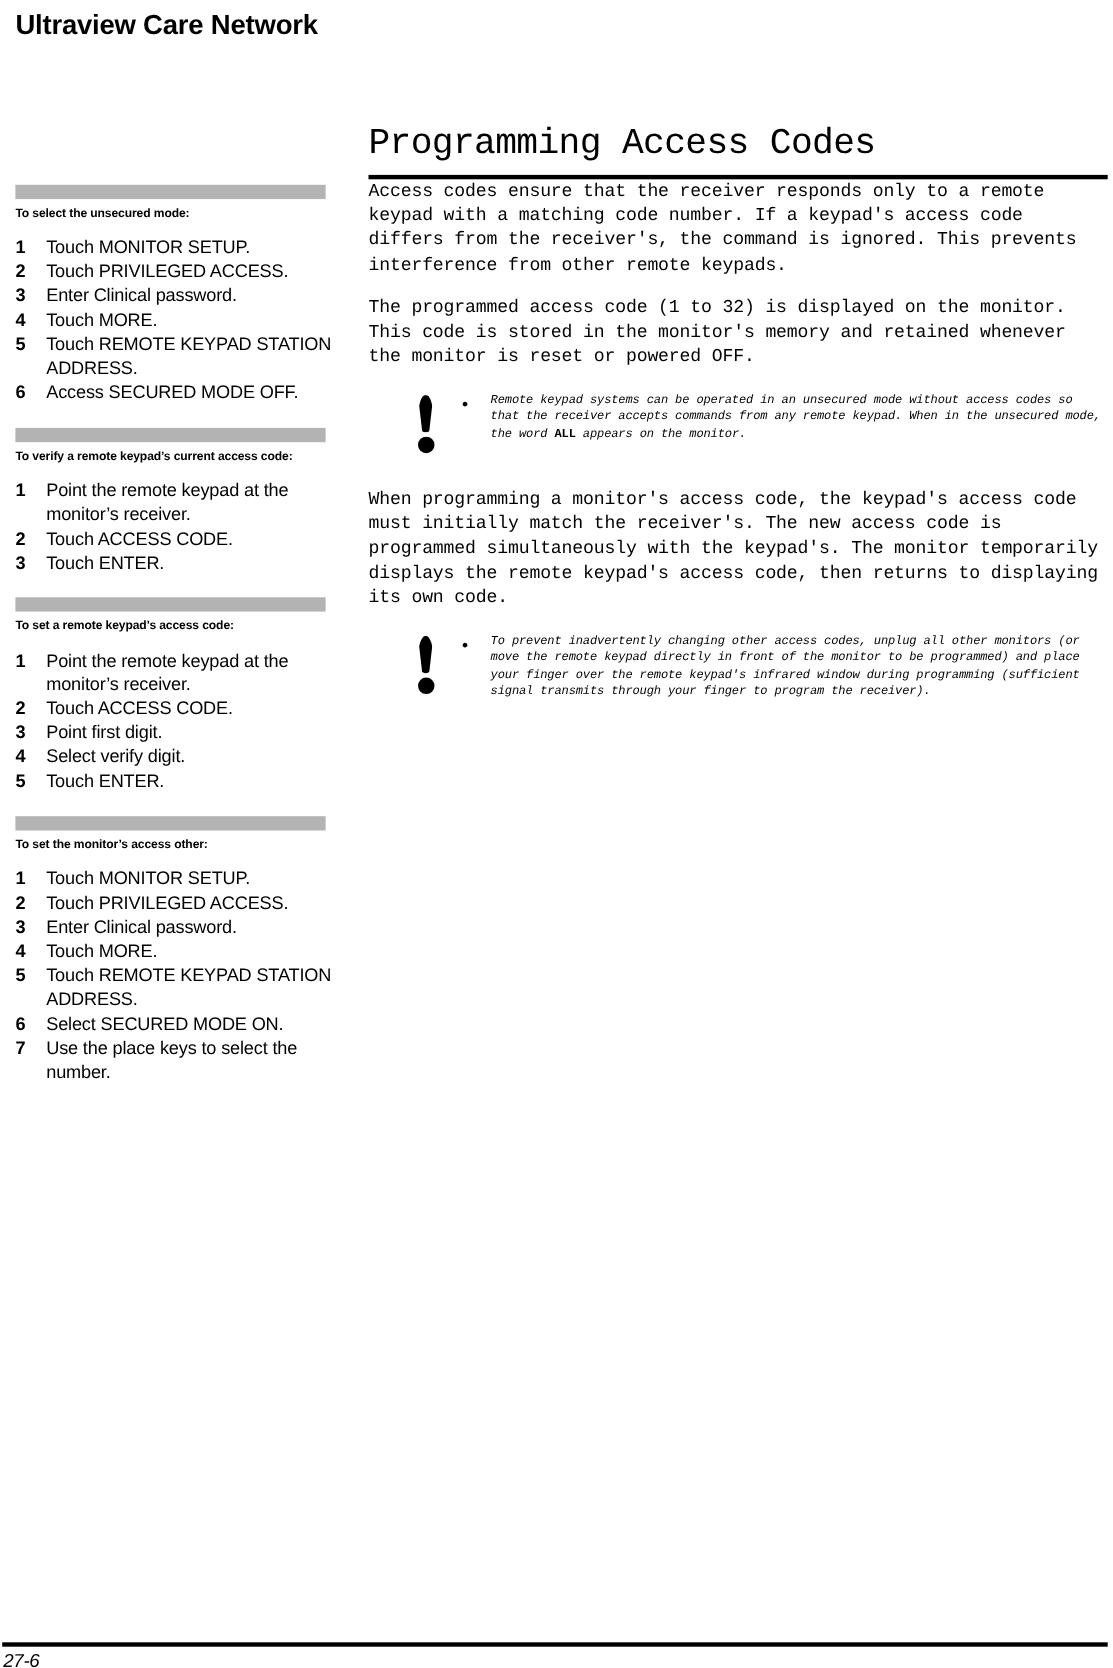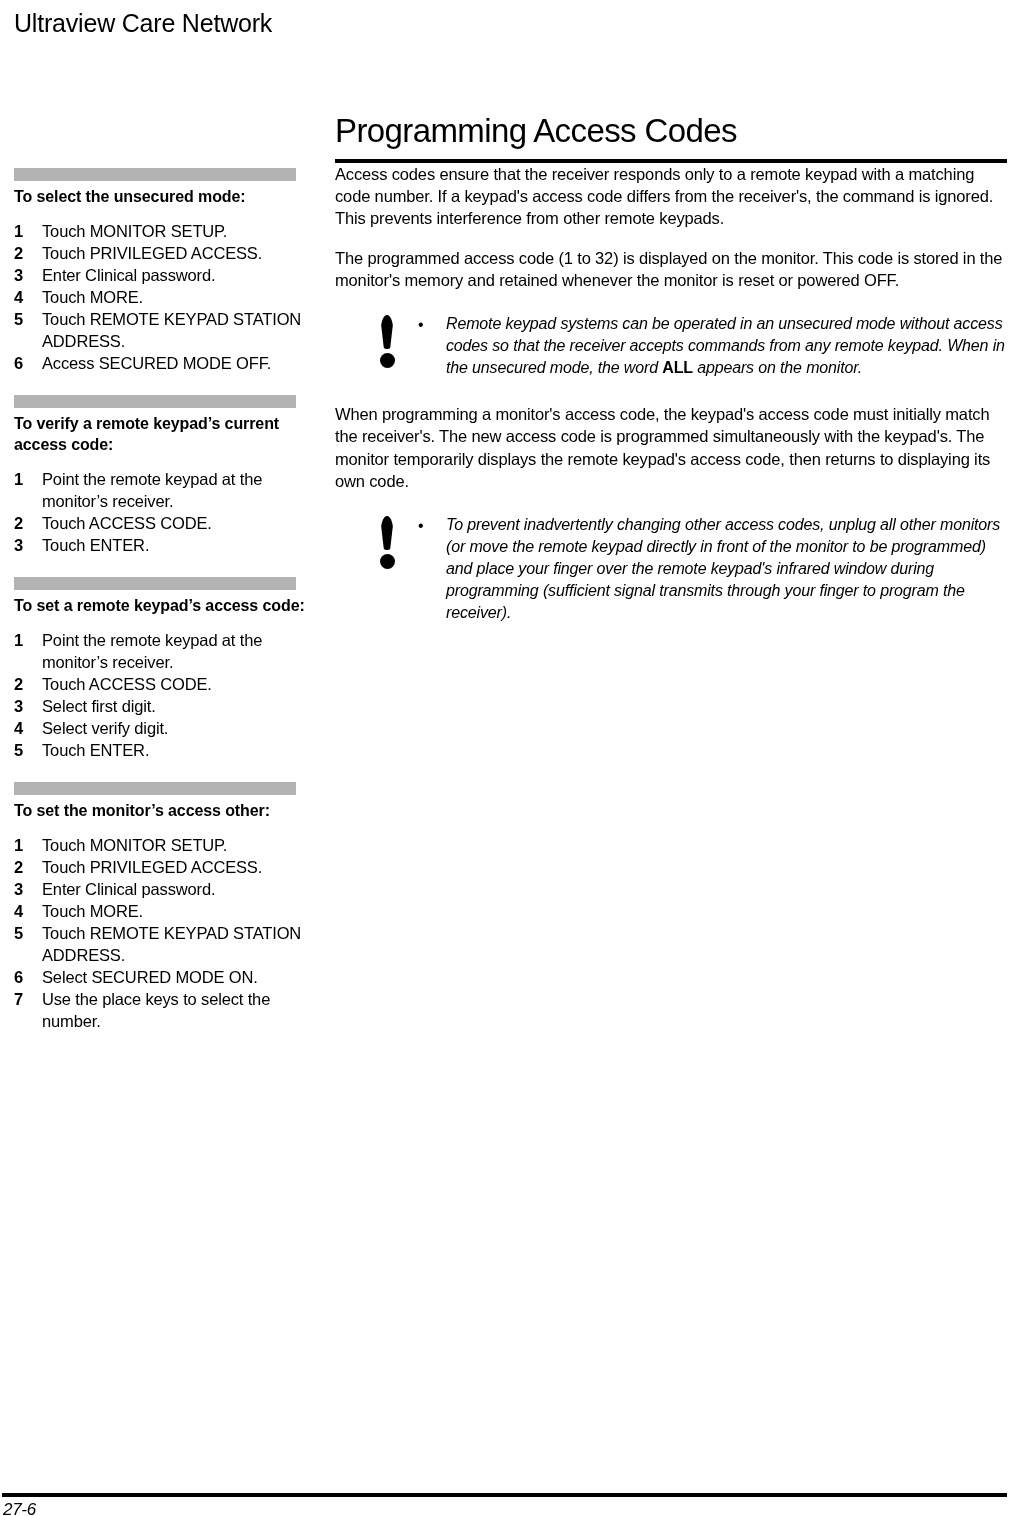--- a/index.html
+++ b/index.html
@@ -16,21 +16,21 @@
     color: #000000;
     overflow: hidden;
   }
 
   
   .page-header {
     position: absolute;
     left: 14px;
     top: 10px;
     font-size: 25px;
-    font-weight: normal;
+    font-weight: bold;
     letter-spacing: -0.2px;
     line-height: 1.1;
     white-space: nowrap;
   }
 
   
   .body-area {
     position: absolute;
     left: 0;
     top: 0;
@@ -48,21 +48,21 @@
   .proc-block {
     margin-bottom: 20px;
   }
   .gray-bar {
     width: 282px;
     height: 13px;
     background: #b3b3b3;
     margin-bottom: 6px;
   }
   .proc-heading {
-    font-size: 16px;
+    font-size: 11px;
     font-weight: bold;
     line-height: 1.28;
     letter-spacing: -0.1px;
     margin-bottom: 14px;
   }
   .steps {
     margin: 0;
     padding: 0;
     list-style: none;
   }
@@ -81,20 +81,21 @@
   .step-text {
     flex: 1 1 auto;
   }
 
   
   .right-col {
     position: absolute;
     left: 335px;
     top: 113px;
     width: 672px;
+    font-family: Liberation Mono, monospace;
   }
   .chapter-title {
     font-size: 33px;
     font-weight: normal;
     line-height: 1.12;
     letter-spacing: -0.6px;
     margin: 0 0 0 0;
   }
   .title-rule {
     border: 0;
@@ -152,21 +153,21 @@
   }
   .note-bullet {
     flex: 0 0 28px;
     width: 28px;
     font-size: 16px;
     line-height: 1.38;
     padding-top: 1px;
   }
   .note-text {
     flex: 1 1 auto;
-    font-size: 16px;
+    font-size: 11px;
     font-style: italic;
     line-height: 1.38;
     letter-spacing: -0.15px;
   }
   .note-text b {
     font-style: normal;
     font-weight: bold;
   }
 
   
@@ -260,21 +261,21 @@
         <li class="step">
           <span class="step-num">1</span>
           <span class="step-text">Point the remote keypad at the monitor’s receiver.</span>
         </li>
         <li class="step">
           <span class="step-num">2</span>
           <span class="step-text">Touch ACCESS CODE.</span>
         </li>
         <li class="step">
           <span class="step-num">3</span>
-          <span class="step-text">Select first digit.</span>
+          <span class="step-text">Point first digit.</span>
         </li>
         <li class="step">
           <span class="step-num">4</span>
           <span class="step-text">Select verify digit.</span>
         </li>
         <li class="step">
           <span class="step-num">5</span>
           <span class="step-text">Touch ENTER.</span>
         </li>
       </ol>

